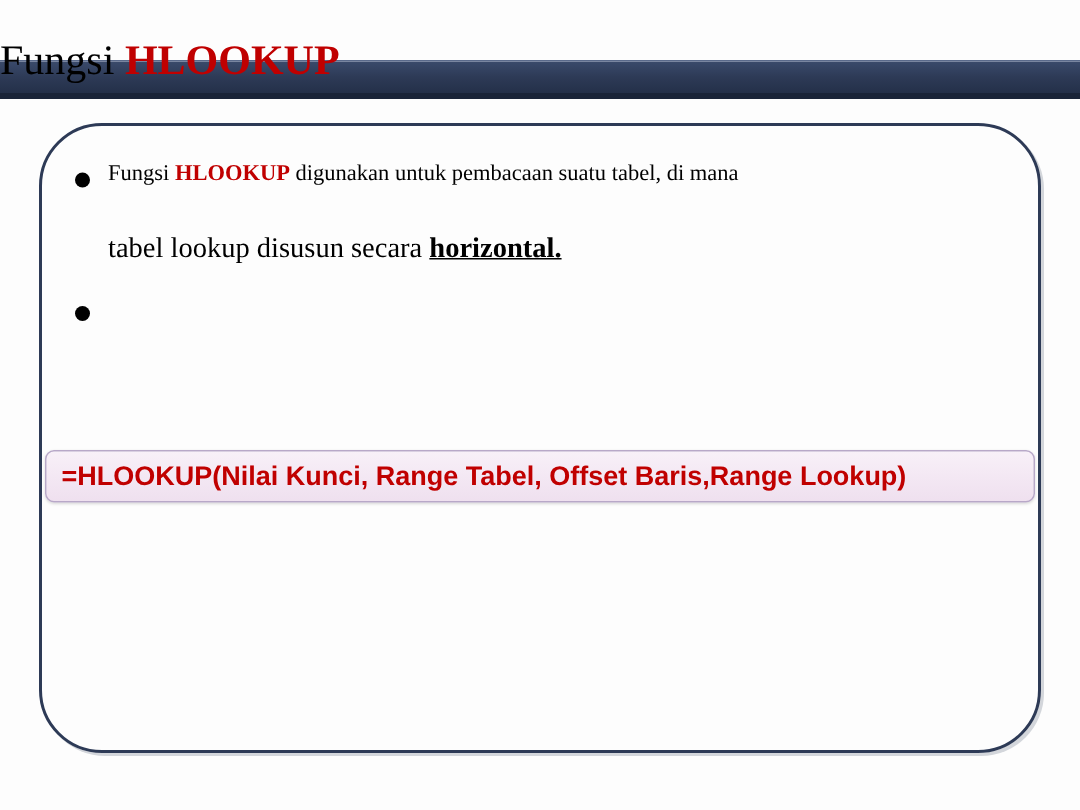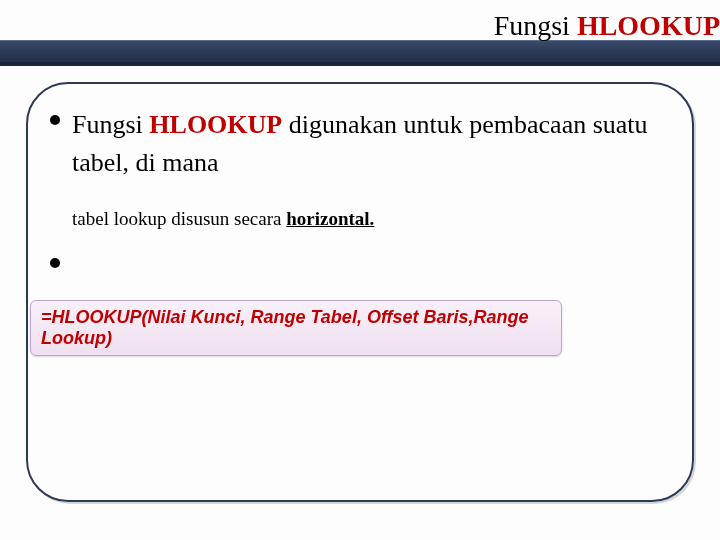--- a/index.html
+++ b/index.html
@@ -21,24 +21,24 @@
     top: 40px;
     left: 0;
     width: 100%;
     height: 26px;
     background: linear-gradient(to bottom, #3a4a6b 0%, #2d3a56 50%, #243049 100%);
     border-top: 1px solid #5a6a8b;
     border-bottom: 4px solid #1a2438;
   }
   .title {
     position: absolute;
-    top: 10px;
+    top: 25px;
     left: 0;
     width: 100%;
-    text-align: right;
+    text-align: left;
     font-size: 28px;
     color: #000;
     z-index: 2;
   }
   .title .hl {
     color: #c00000;
     font-weight: bold;
   }
   .frame-wrap {
     position: absolute;
@@ -68,21 +68,21 @@
   .bullet-dot {
     width: 10px;
     height: 10px;
     background: #000;
     border-radius: 50%;
     margin-top: 9px;
     margin-right: 12px;
     flex-shrink: 0;
   }
   .bullet-text {
-    font-size: 26px;
+    font-size: 15px;
     color: #000;
     line-height: 1.45;
   }
   .bold-red {
     color: #c00000;
     font-weight: bold;
   }
   .underline {
     text-decoration: underline;
     font-weight: bold;
@@ -92,31 +92,30 @@
     font-size: 19px;
     color: #000;
     line-height: 1.45;
     margin-top: 24px;
     margin-bottom: 16px;
   }
   .formula-box {
     position: absolute;
     left: 30px;
     top: 300px;
-    width: 532px;
+    width: 660px;
     background: linear-gradient(to bottom, #f8f0f8 0%, #efe0ef 100%);
     border: 1px solid #b8a8c8;
     border-radius: 6px;
     padding: 6px 10px;
     font-family: Arial, Helvetica, sans-serif;
     font-weight: bold;
     font-size: 18px;
     color: #c00000;
     box-shadow: 0 1px 2px rgba(0,0,0,0.15);
-    font-style: italic;
   }
 </style>
 </head>
 <body>
 
 <div class="slide">
 
   <div class="title-bar"></div>
 
   <div class="title">

